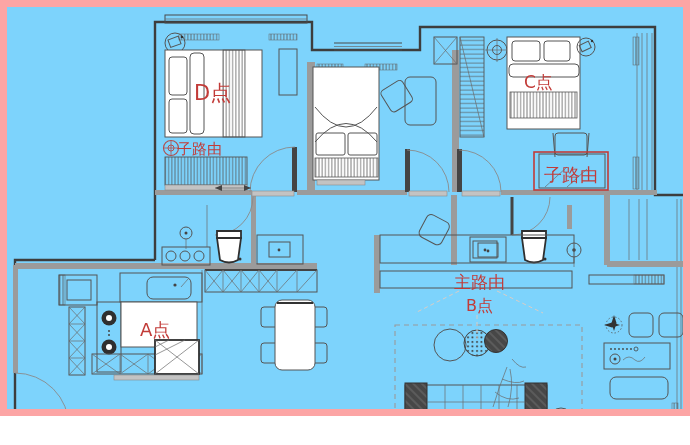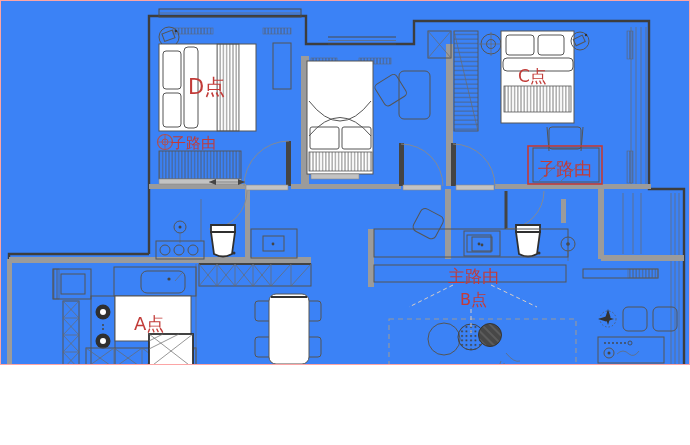--- a/index.html
+++ b/index.html
@@ -1,17 +1,17 @@
 <!DOCTYPE html>
 <html><head>
 <meta charset="utf-8">
 <style>
   html,body{margin:0;padding:0;background:#fff;}
-  .frame{position:relative;width:690px;height:365px;background:#3b82f6;overflow:hidden;
-         font-family:"DejaVu Sans",sans-serif;box-sizing:border-box;border:1px solid #fca5a5;}
+  .frame{position:relative;width:690px;height:416px;background:#7dd3fc;overflow:hidden;
+         font-family:"DejaVu Sans",sans-serif;box-sizing:border-box;border:7px solid #fca5a5;}
   svg{position:absolute;left:0;top:0;}
   .w{stroke:#3d3d3d;stroke-width:2.4;fill:none;}
   .w2{stroke:#4a4a4a;stroke-width:1;fill:none;}
   .f{stroke:#555;stroke-width:1;fill:#fff;}
   .fo{stroke:#555;stroke-width:1;fill:none;}
   .dk{stroke:#2f2f2f;stroke-width:1.8;fill:#fff;}
   .gray{fill:#9b9b9b;stroke:none;}
   .thr{fill:#c3c3c3;stroke:#8a8a8a;stroke-width:.6;}
   .thin{stroke:#6a6a6a;stroke-width:.7;fill:none;}
   .arc{stroke:#8a8a8a;stroke-width:.9;fill:none;}

